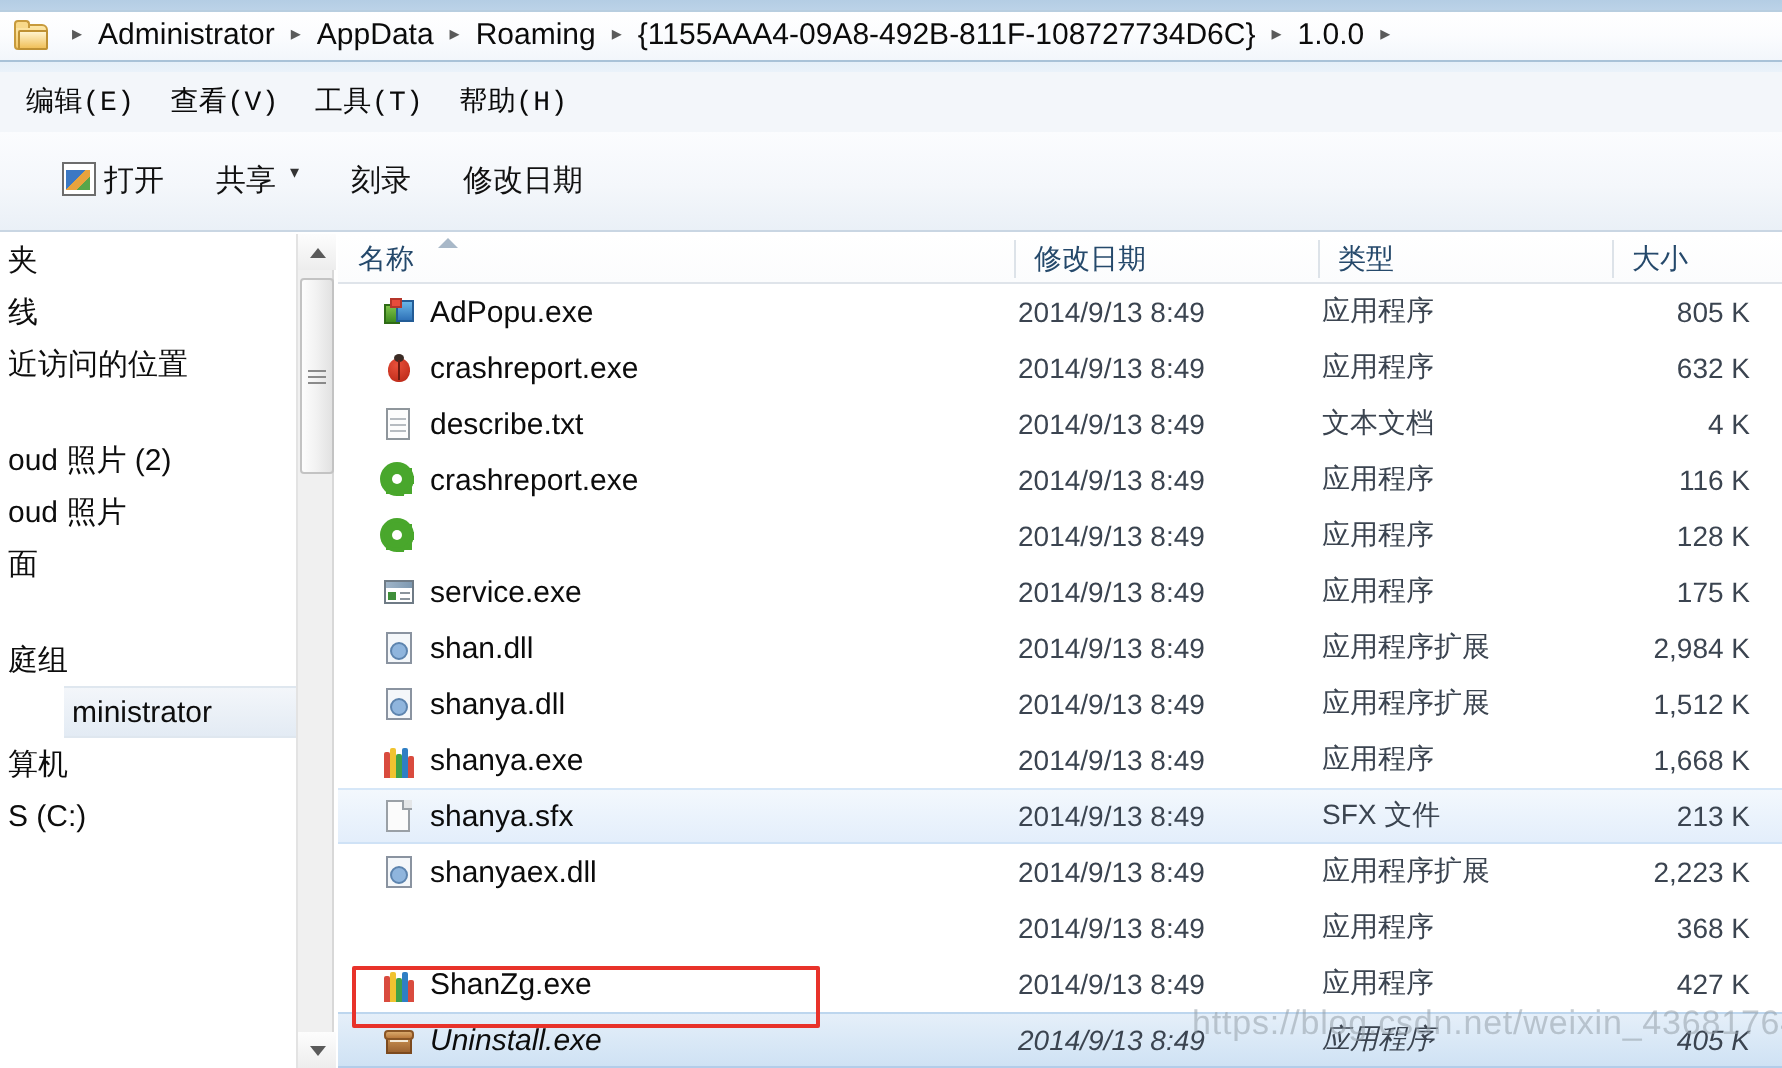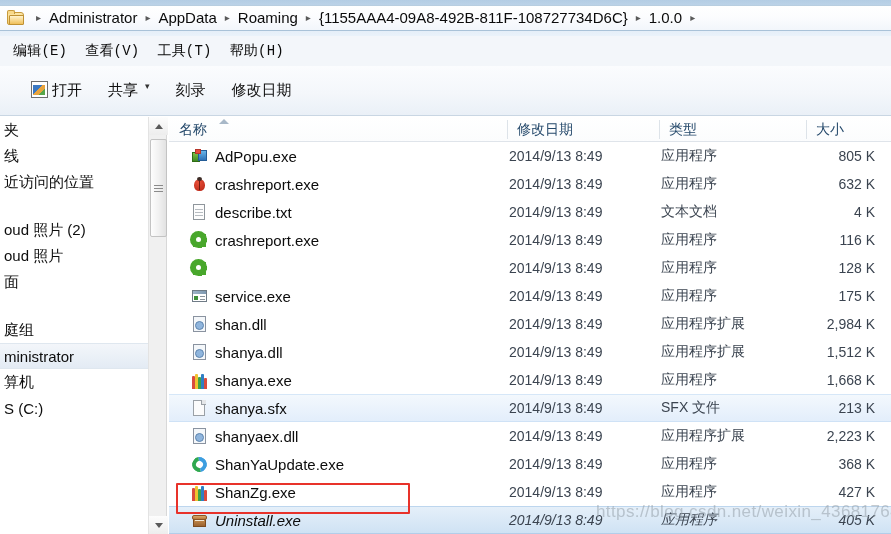--- a/index.html
+++ b/index.html
@@ -96,21 +96,21 @@
     position: absolute; left: 0; top: 117px; width: 148px; height: 417px;
     background: #ffffff; overflow: hidden;
   }
   .nav-item {
     height: 26px; display:flex; align-items:center;
     font-size: 15px; color: #0d0d0d; padding-left: 4px; white-space: nowrap;
     cursor: default;
   }
   .nav-item.selected {
     background: linear-gradient(to bottom,#f3f6fa,#e3ebf4);
-    border-top: 1px solid #dfe7ef; border-bottom: 1px solid #dfe7ef;
+    border-top: 1px solid #dfe7ef; border-bottom: 1px solid #dfe7ef; margin-left: 32px;
   }
   .nav-gap { height: 22px; }
 
   
   .nav-scroll {
     position:absolute; left: 148px; top: 117px; width: 19px; height: 417px;
     background: #f0f0f0; border-left:1px solid #e3e3e3; border-right:1px solid #d8d8d8;
   }
   .sb-arrow {
     position:absolute; left:0; width:19px; height:18px;
@@ -503,26 +503,20 @@
               <span class="pg"></span>
               <span class="gear"></span>
             </span>
             <span>shanyaex.dll</span>
           </div>
           <div class="cell-date">2014/9/13 8:49</div>
           <div class="cell-type">应用程序扩展</div>
           <div class="cell-size">2,223 K</div>
         </div>
         <div class="row">
-          <div class="cell-name">
-            <span class="fi fi-update">
-              <span class="ring2"></span>
-            </span>
-            <span>ShanYaUpdate.exe</span>
-          </div>
           <div class="cell-date">2014/9/13 8:49</div>
           <div class="cell-type">应用程序</div>
           <div class="cell-size">368 K</div>
         </div>
         <div class="row">
           <div class="cell-name">
             <span class="fi fi-books">
               <span class="b" style="left:1px;height:13px;background:#d94b3e;"></span>
               <span class="b" style="left:4px;height:15px;background:#f0c330;"></span>
               <span class="b" style="left:7px;height:12px;background:#3fa148;"></span>

